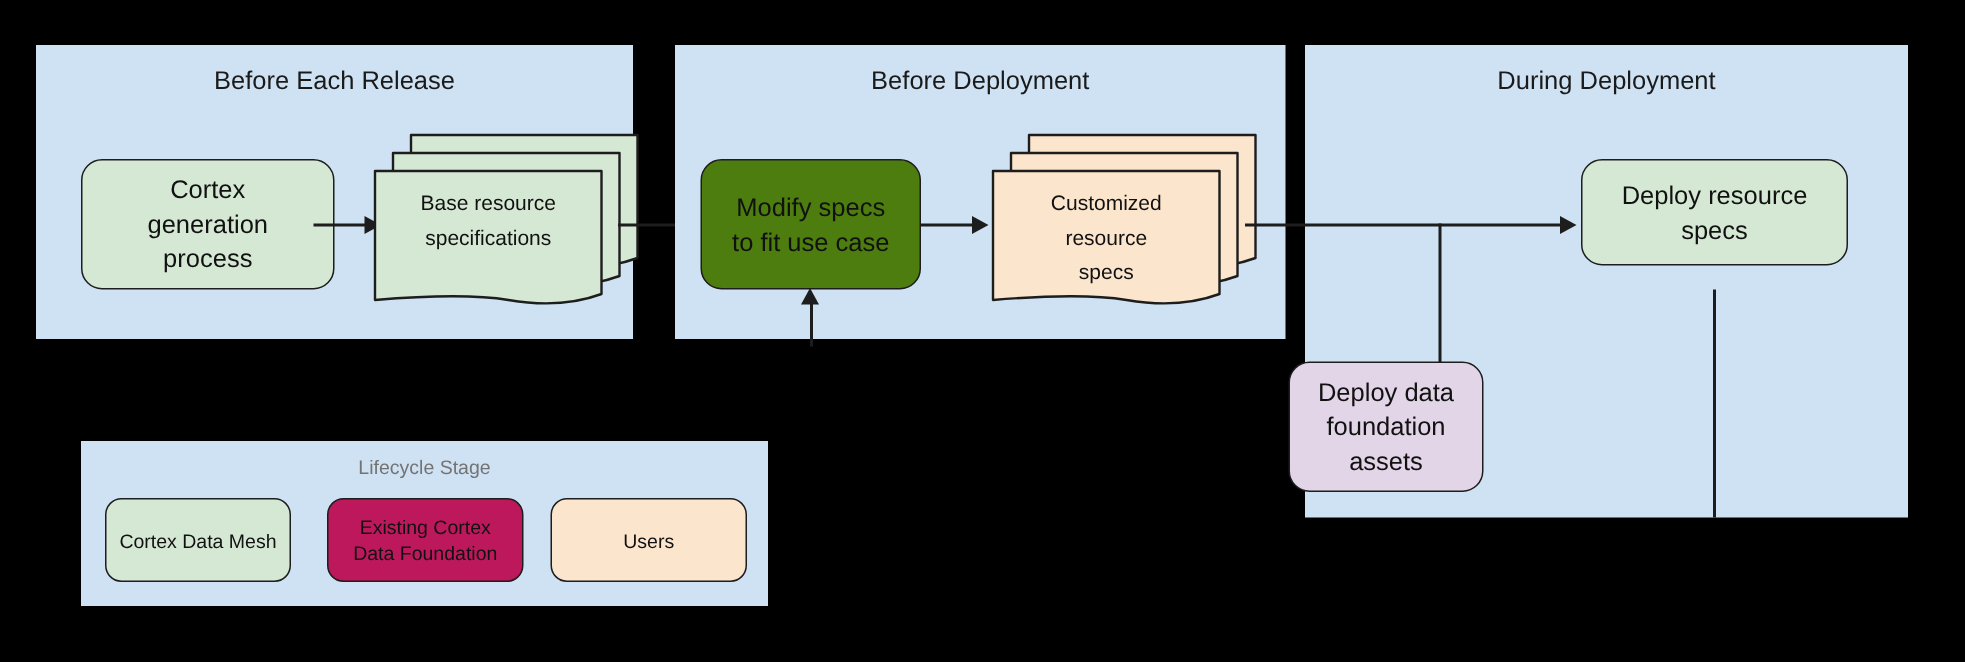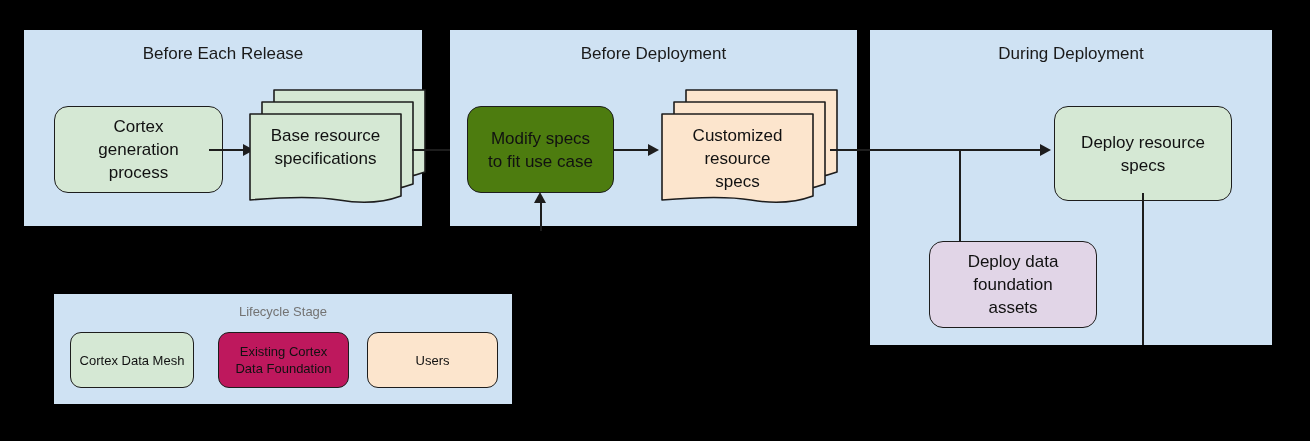--- a/index.html
+++ b/index.html
@@ -55,21 +55,21 @@
   
   .docstack {
     position: absolute;
   }
   .docstack svg { display: block; overflow: visible; }
   .docstack .doc-label {
     position: absolute;
     left: 0;
     width: 100%;
     text-align: center;
-    font-size: 17px;
+    font-size: 14px;
     line-height: 23px;
     color: #111111;
   }
 
   
   .line {
     position: absolute;
     background: #1d1d1d;
   }
   .line.h { height: 2px; }
@@ -177,28 +177,28 @@
 
   <div class="panel" style="left:870px; top:30px; width:402px; height:315px;">
     <div class="panel-title">During Deployment</div>
   </div>
 
   <div class="line h" style="left:830px; top:149px; width:212px;"></div>
   <div class="arrowhead right" style="left:1040px; top:143.5px;"></div>
 
   <div class="line v" style="left:959px; top:149px; height:100px;"></div>
 
-  <div class="node green" style="left:1054px; top:106px; width:178px; height:95px; flex-direction:column;">
+  <div class="node green" style="left:1054px; top:106px; width:178px; height:71px; flex-direction:column;">
     <span>Deploy resource</span>
     <span>specs</span>
   </div>
 
   <div class="line v" style="left:1142px; top:193px; height:152px;"></div>
 
-  <div class="node purple" style="left:929px; top:241px; width:168px; height:87px; flex-direction:column;">
+  <div class="node purple" style="left:859px; top:241px; width:130px; height:87px; flex-direction:column;">
     <span>Deploy data</span>
     <span>foundation</span>
     <span>assets</span>
   </div>
 
   <div id="legend" style="left:54px; top:294px; width:458px; height:110px;">
     <div class="legend-title">Lifecycle Stage</div>
 
     <div class="legend-item" style="left:16px; top:38px; width:124px; height:56px; background:#d5e8d4; flex-direction:column;">
       <span>Cortex Data Mesh</span>

